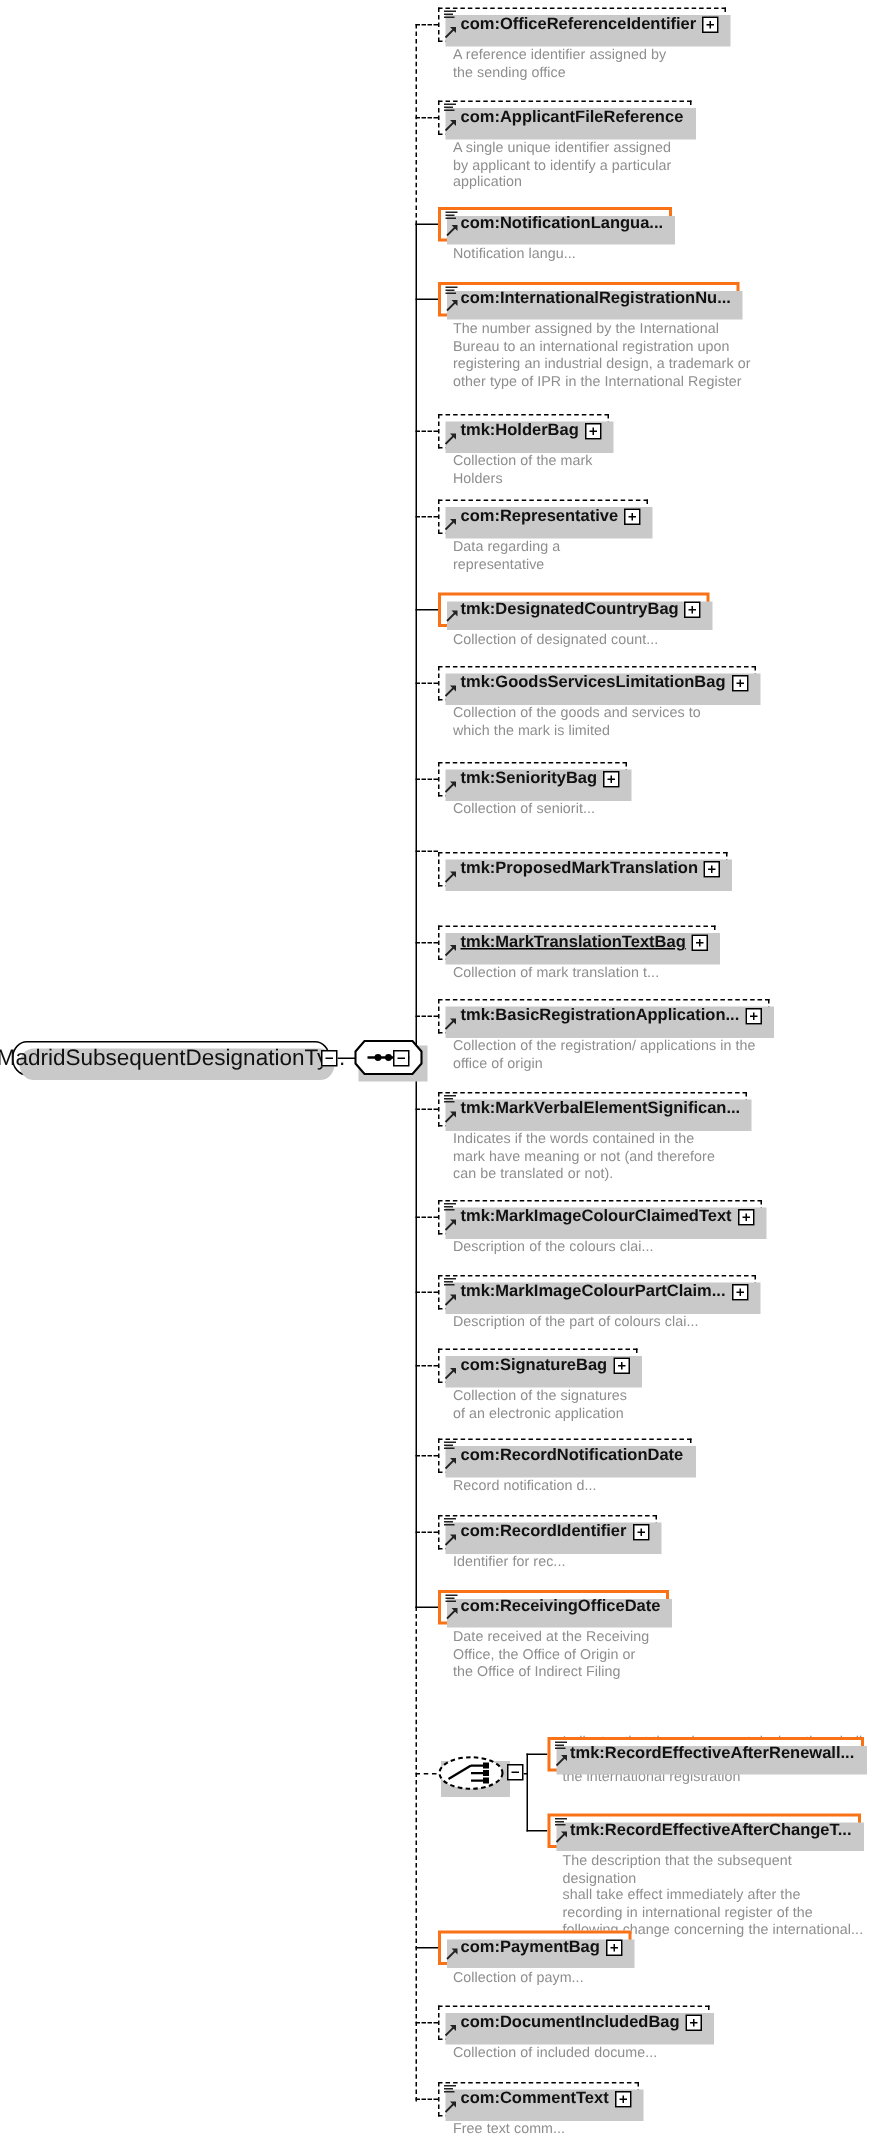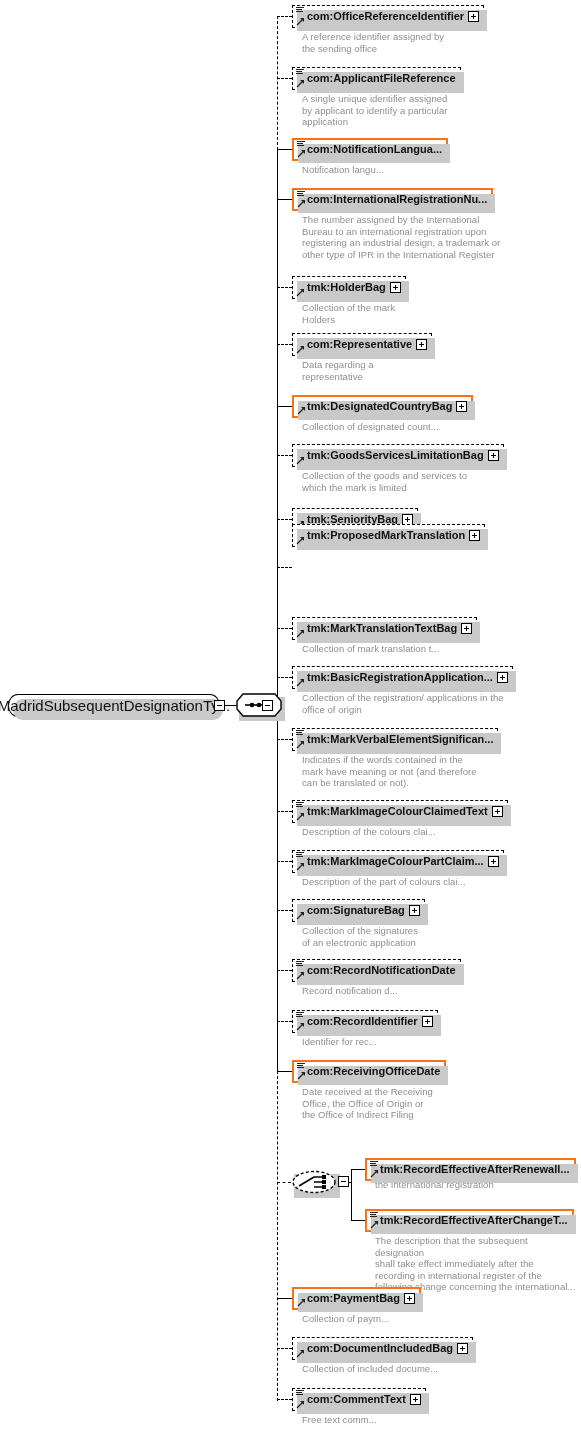--- a/index.html
+++ b/index.html
@@ -235,33 +235,33 @@
         <svg width="9" height="9" viewBox="0 0 9 9">
           <path d="M1,8 L7,2" stroke="#222" stroke-width="1.2" fill="none"></path>
           <path d="M8,1 L8,5 L4,1 Z" fill="#222"></path>
         </svg>
       </div>
       <span class="nm">tmk:SeniorityBag</span>
       <span class="inbox-plus"></span>
     </div>
     <div class="anno" style="left: 302px; top: 534px; width: 277px;">Collection of seniorit...</div>
     <div class="ln dash-h" style="left: 277px; top: 519px; width: 15px; height: 0px;"></div>
-    <div class="node opt" style="left: 292px; top: 524px; z-index: 5;">
+    <div class="node opt" style="left: 292px; top: 568px; z-index: 5;">
       <div class="shadow"></div>
       <div class="arr-ic">
         <svg width="9" height="9" viewBox="0 0 9 9">
           <path d="M1,8 L7,2" stroke="#222" stroke-width="1.2" fill="none"></path>
           <path d="M8,1 L8,5 L4,1 Z" fill="#222"></path>
         </svg>
       </div>
       <span class="nm">tmk:ProposedMarkTranslation</span>
       <span class="inbox-plus"></span>
     </div>
     <div class="ln dash-h" style="left: 277px; top: 567px; width: 15px; height: 0px;"></div>
-    <div class="node opt" style="left: 292px; top: 617px; z-index: 5;">
+    <div class="node opt" style="left: 292px; top: 617px; z-index: 5; text-decoration: underline;">
       <div class="shadow"></div>
       <div class="arr-ic">
         <svg width="9" height="9" viewBox="0 0 9 9">
           <path d="M1,8 L7,2" stroke="#222" stroke-width="1.2" fill="none"></path>
           <path d="M8,1 L8,5 L4,1 Z" fill="#222"></path>
         </svg>
       </div>
       <span class="nm">tmk:MarkTranslationTextBag</span>
       <span class="inbox-plus"></span>
     </div>

